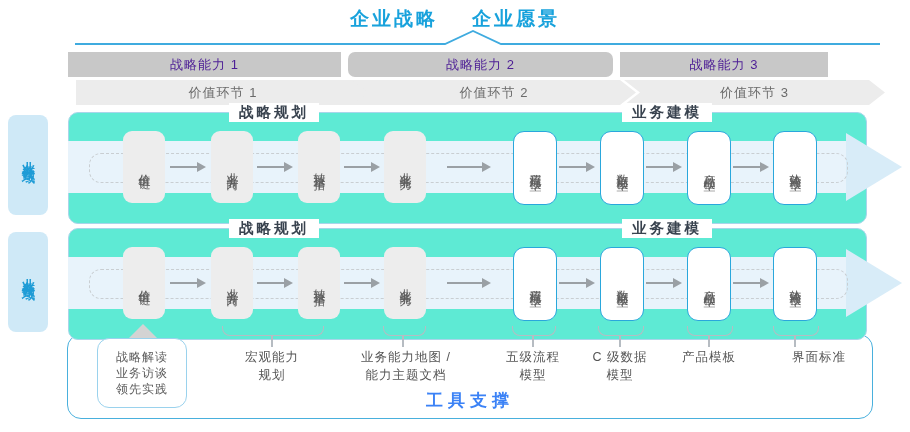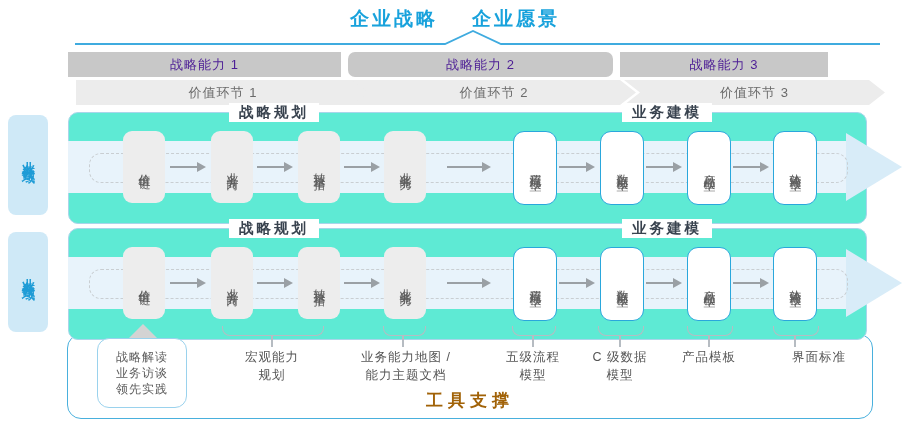--- a/index.html
+++ b/index.html
@@ -41,21 +41,21 @@
   .node-gray{background:#ededed;}
   .node-blue{background:#fff;border:1.5px solid #2aa7dc;border-radius:11px;}
   .flow-arrow{position:absolute;top:53px;height:2px;background:#9aa0a5;}
   .flow-arrow::after{content:"";position:absolute;right:-8px;top:-4px;width:0;height:0;
                      border-left:9px solid #9aa0a5;border-top:5px solid transparent;border-bottom:5px solid transparent;}
 
   
   .tool-container{position:absolute;left:67px;top:334px;width:804px;height:83px;
                   border:1.5px solid #49b0dd;border-radius:14px;background:#fff;}
   .tool-support-label{position:absolute;left:0;right:0;bottom:6px;text-align:center;
-                      font-size:17px;font-weight:bold;color:#a16207;letter-spacing:5px;}
+                      font-size:17px;font-weight:bold;color:#3b82f6;letter-spacing:5px;}
   .up-arrow-head{position:absolute;left:129px;top:324px;width:0;height:0;
                  border-left:14px solid transparent;border-right:14px solid transparent;
                  border-bottom:14px solid #d3d3d3;}
   .up-arrow-stem{position:absolute;left:136px;top:338px;width:14px;height:7px;background:#d3d3d3;}
   .practice-box{position:absolute;left:97px;top:338px;width:88px;height:68px;background:#fff;
                 border:1.5px solid #9ad2ed;border-radius:12px;display:flex;flex-direction:column;
                 align-items:center;justify-content:center;font-size:12px;color:#5c5c5c;
                 line-height:1.35;letter-spacing:1px;}
   .bracket{position:absolute;top:326px;height:9px;border:1.5px solid #b6bcc2;border-top:none;
            border-radius:0 0 8px 8px;}

